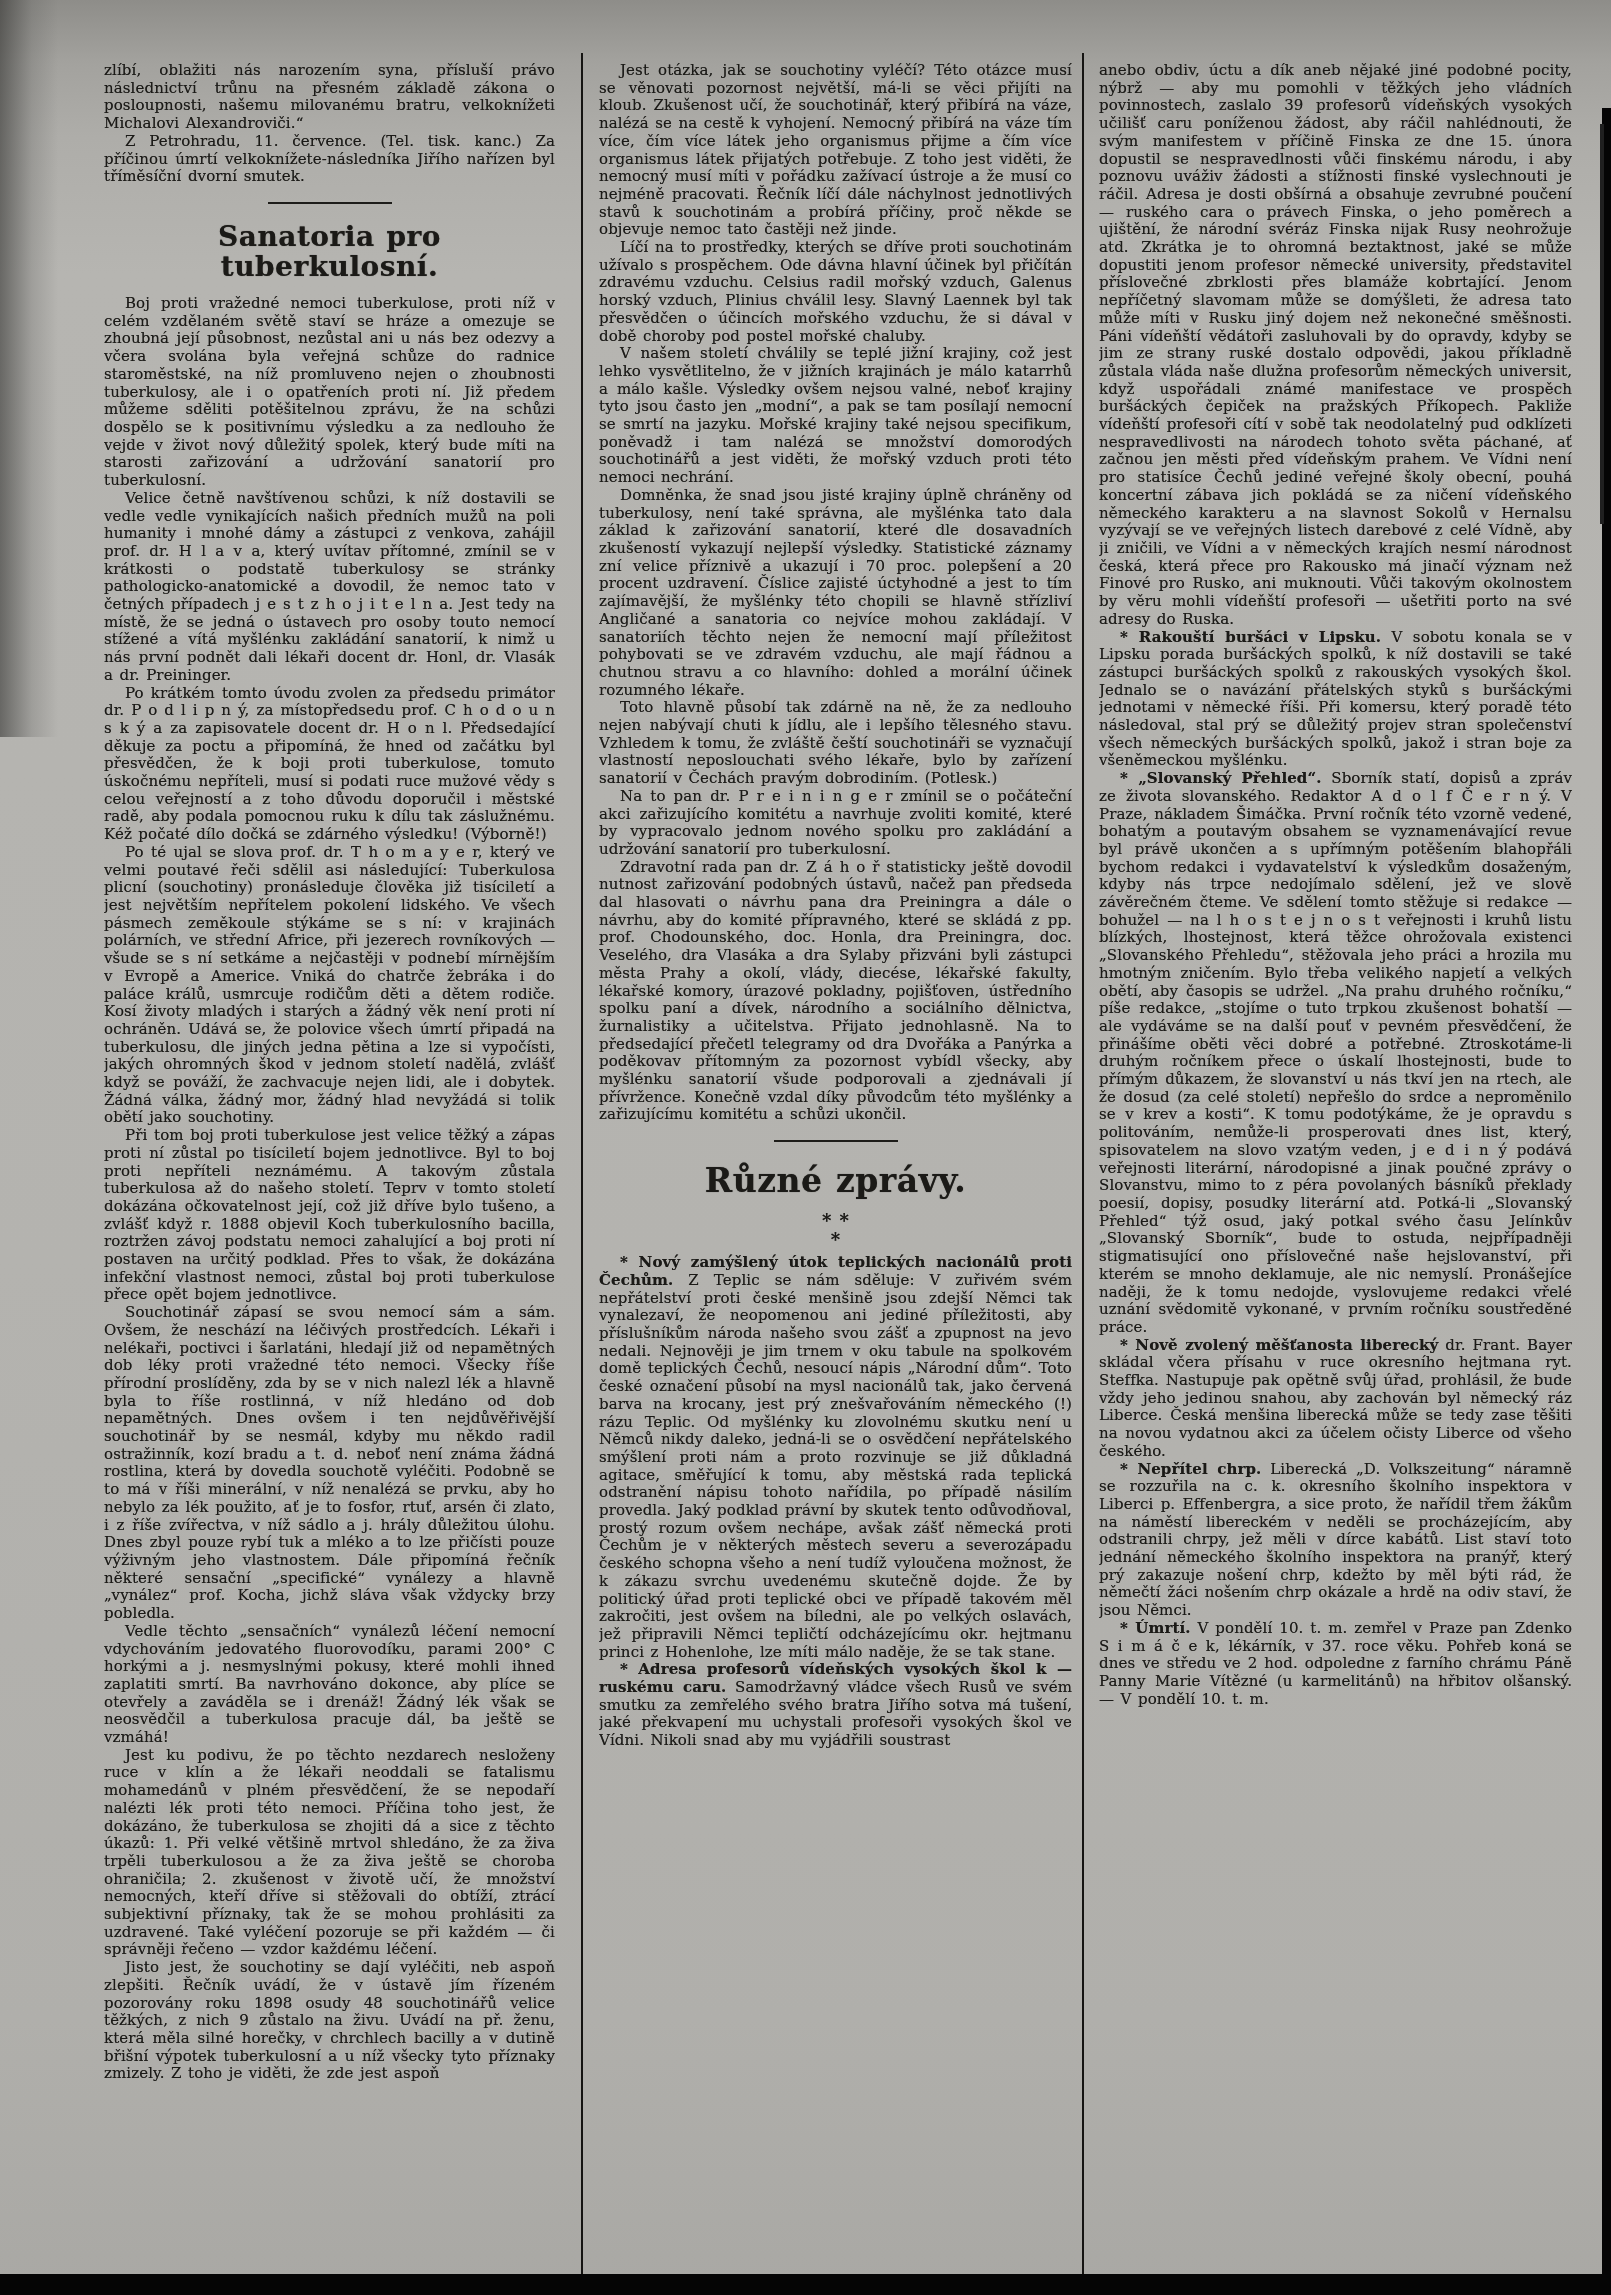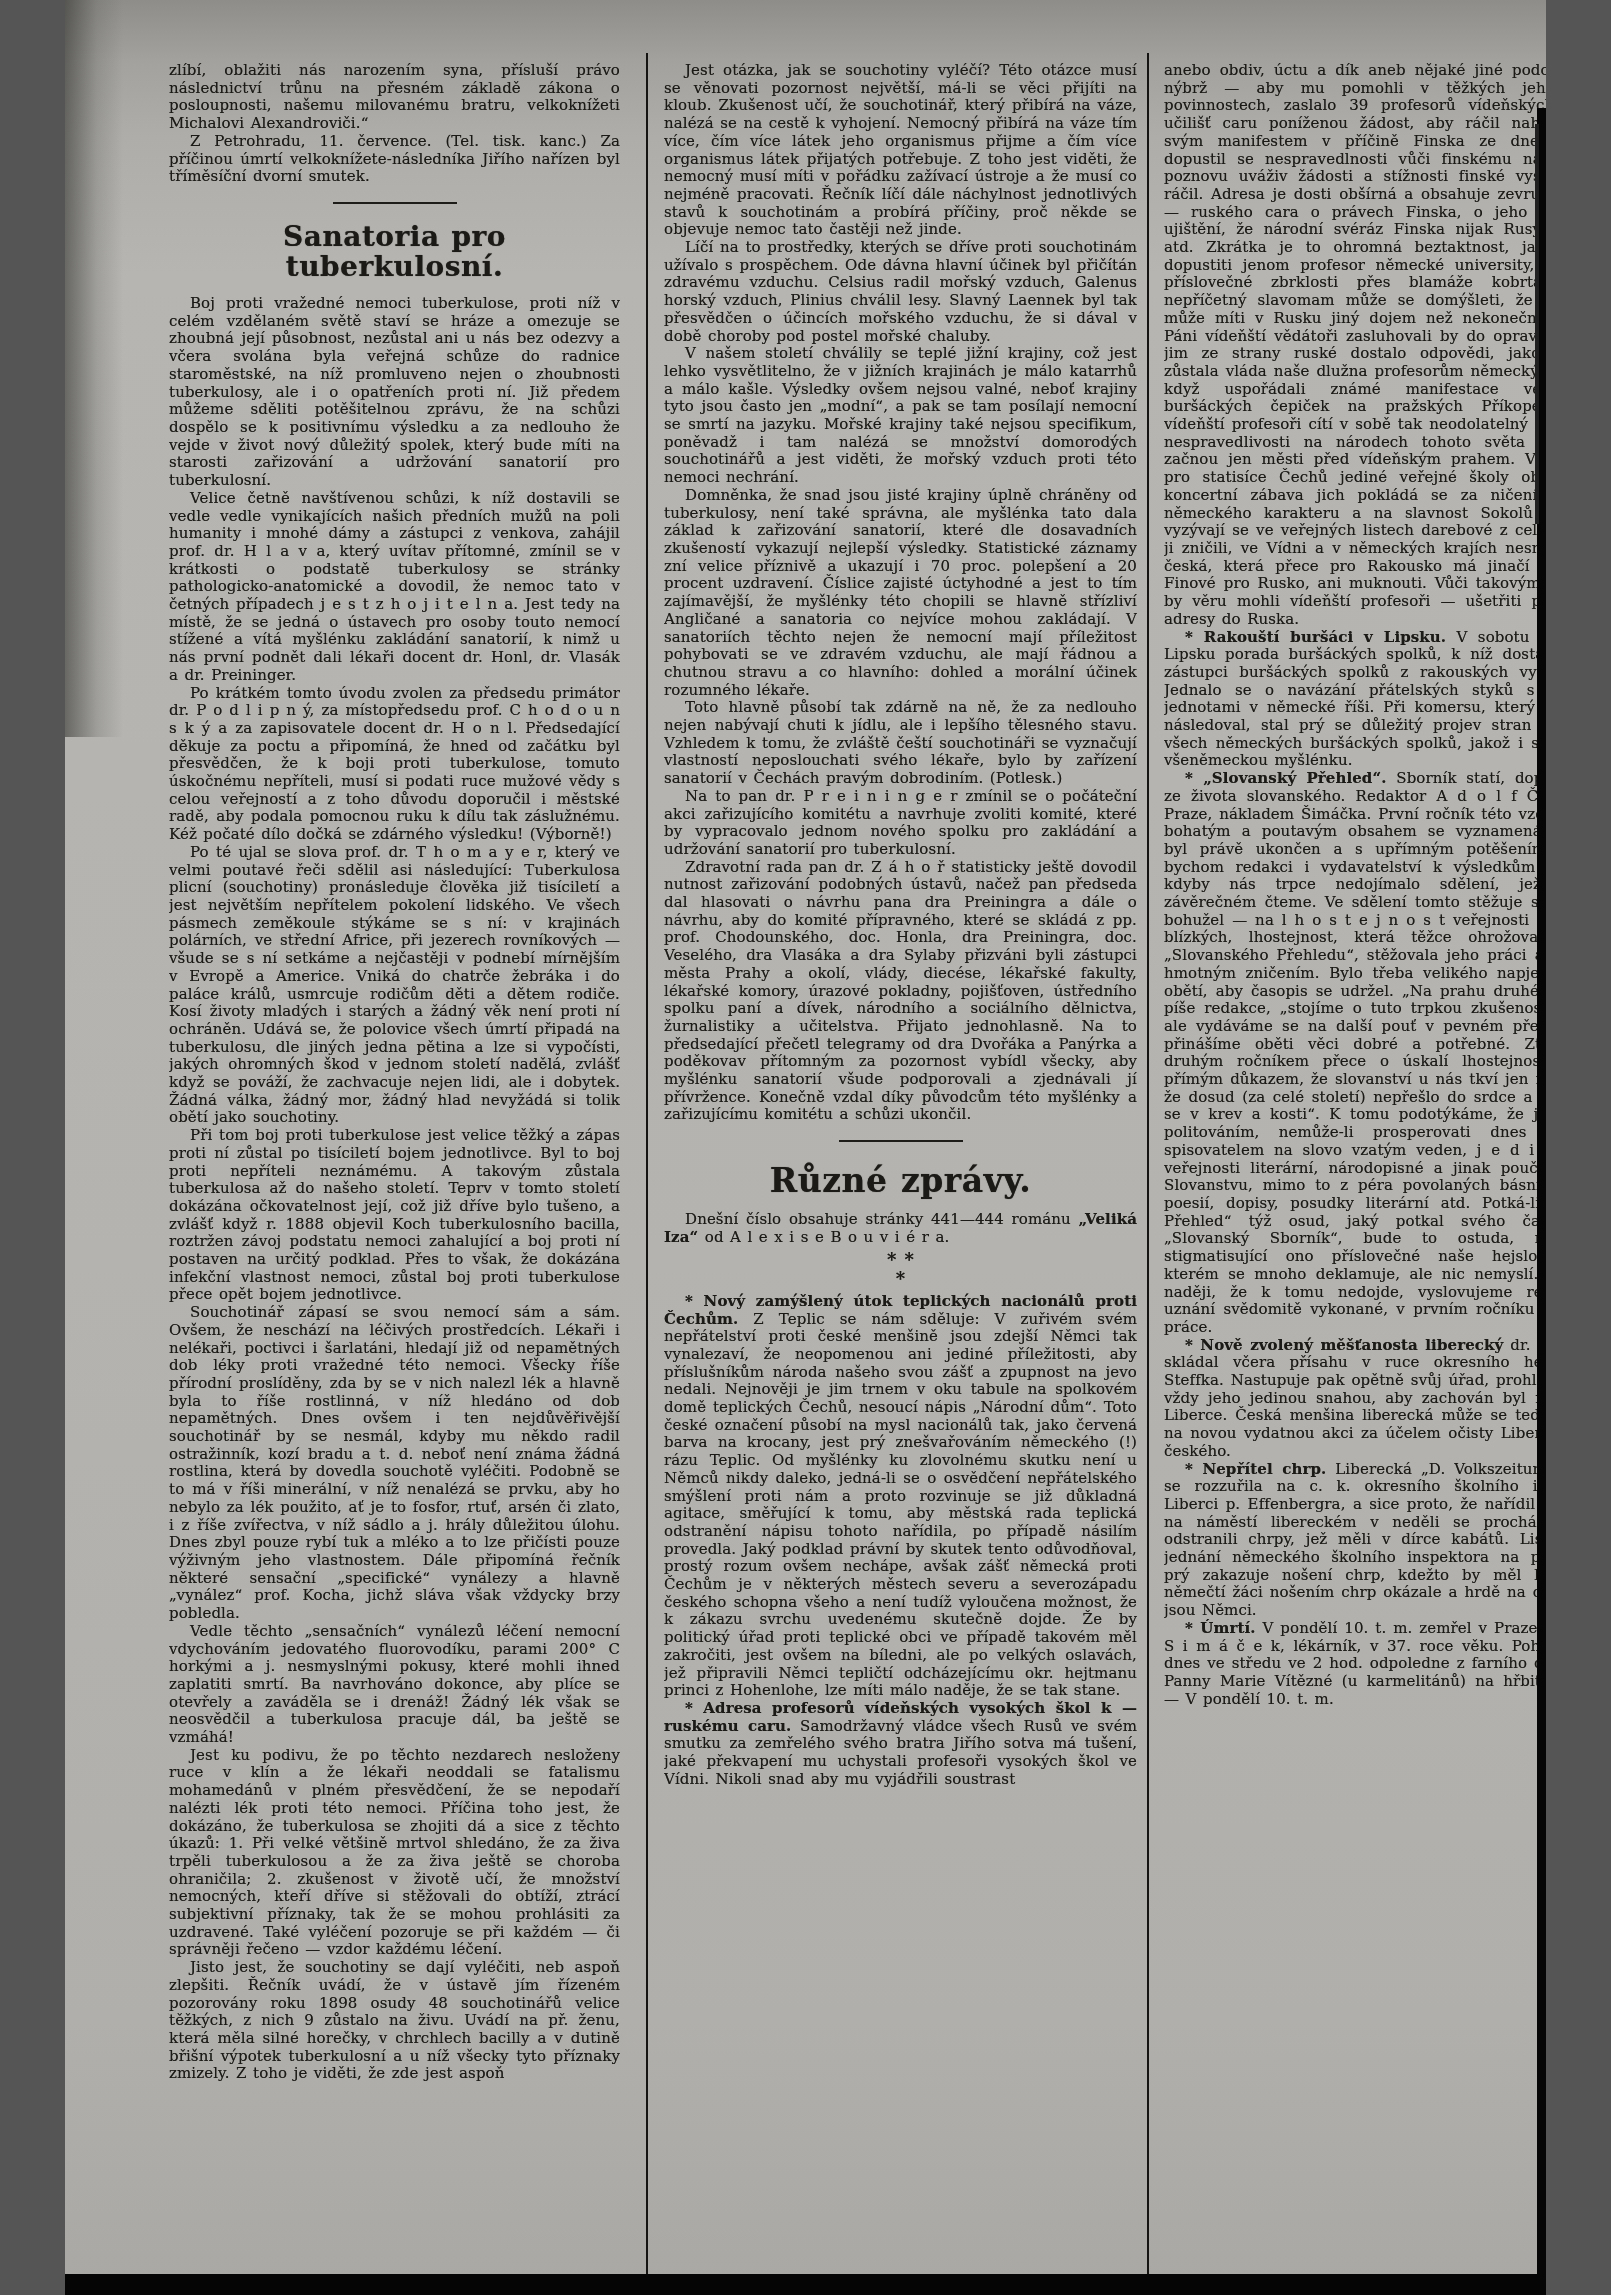--- a/index.html
+++ b/index.html
@@ -1,18 +1,18 @@
 <!DOCTYPE html>
 <html style="font-size:8.4px"><head>
 <meta charset="utf-8">
 <style>
   html,body{margin:0;padding:0;background:#555;}
   .page{
     position:relative;
-    width:1481px;height:2295px;
+    width:1611px;height:2295px;
     margin:0 auto;
     overflow:hidden;
     background:
       linear-gradient(180deg,#8e8d89 0px,#a3a29e 63px,#aeada9 137px,#b6b5b1 274px,#b4b3af 55%,#b0afab 88%,#a9a8a4 100%);
     font-family:"DejaVu Serif","Liberation Serif",serif;
     color:#1b1a17;
   }
   .page::after{ 
     content:"";position:absolute;left:0;top:0;width:58px;height:737px;
     background:linear-gradient(90deg,rgba(40,40,38,.55),rgba(90,90,88,.25) 55%,transparent);
@@ -69,21 +69,20 @@
   <div class="col" id="col-mid">
       <p class="p">Jest otázka, jak se souchotiny vyléčí? Této otázce musí se věnovati pozornost největší, má-li se věci přijíti na kloub. Zkušenost učí, že souchotinář, který přibírá na váze, nalézá se na cestě k vyhojení. Nemocný přibírá na váze tím více, čím více látek jeho organismus přijme a čím více organismus látek přijatých potřebuje. Z toho jest viděti, že nemocný musí míti v pořádku zažívací ústroje a že musí co nejméně pracovati. Řečník líčí dále náchylnost jednotlivých stavů k souchotinám a probírá příčiny, proč někde se objevuje nemoc tato častěji než jinde.</p>
       <p class="p">Líčí na to prostředky, kterých se dříve proti souchotinám užívalo s prospěchem. Ode dávna hlavní účinek byl přičítán zdravému vzduchu. Celsius radil mořský vzduch, Galenus horský vzduch, Plinius chválil lesy. Slavný Laennek byl tak přesvědčen o účincích mořského vzduchu, že si dával v době choroby pod postel mořské chaluby.</p>
       <p class="p">V našem století chválily se teplé jižní krajiny, což jest lehko vysvětlitelno, že v jižních krajinách je málo katarrhů a málo kašle. Výsledky ovšem nejsou valné, neboť krajiny tyto jsou často jen „modní“, a pak se tam posílají nemocní se smrtí na jazyku. Mořské krajiny také nejsou specifikum, poněvadž i tam nalézá se množství domorodých souchotinářů a jest viděti, že mořský vzduch proti této nemoci nechrání.</p>
       <p class="p">Domněnka, že snad jsou jisté krajiny úplně chráněny od tuberkulosy, není také správna, ale myšlénka tato dala základ k zařizování sanatorií, které dle dosavadních zkušeností vykazují nejlepší výsledky. Statistické záznamy zní velice příznivě a ukazují i 70 proc. polepšení a 20 procent uzdravení. Číslice zajisté úctyhodné a jest to tím zajímavější, že myšlénky této chopili se hlavně střízliví Angličané a sanatoria co nejvíce mohou zakládají. V sanatoriích těchto nejen že nemocní mají příležitost pohybovati se ve zdravém vzduchu, ale mají řádnou a chutnou stravu a co hlavního: dohled a morální účinek rozumného lékaře.</p>
       <p class="p">Toto hlavně působí tak zdárně na ně, že za nedlouho nejen nabývají chuti k jídlu, ale i lepšího tělesného stavu. Vzhledem k tomu, že zvláště čeští souchotináři se vyznačují vlastností neposlouchati svého lékaře, bylo by zařízení sanatorií v Čechách pravým dobrodiním. (Potlesk.)</p>
       <p class="p">Na to pan dr. P r e i n i n g e r  zmínil se o počáteční akci zařizujícího komitétu a navrhuje zvoliti komité, které by vypracovalo jednom nového spolku pro zakládání a udržování sanatorií pro tuberkulosní.</p>
       <p class="p">Zdravotní rada pan dr. Z á h o ř  statisticky ještě dovodil nutnost zařizování podobných ústavů, načež pan předseda dal hlasovati o návrhu pana dra Preiningra a dále o návrhu, aby do komité přípravného, které se skládá z pp. prof. Chodounského, doc. Honla, dra Preiningra, doc. Veselého, dra Vlasáka a dra Sylaby přizváni byli zástupci města Prahy a okolí, vlády, diecése, lékařské fakulty, lékařské komory, úrazové pokladny, pojišťoven, ústředního spolku paní a dívek, národního a sociálního dělnictva, žurnalistiky a učitelstva. Přijato jednohlasně. Na to předsedající přečetl telegramy od dra Dvořáka a Panýrka a poděkovav přítomným za pozornost vybídl všecky, aby myšlénku sanatorií všude podporovali a zjednávali jí přívržence. Konečně vzdal díky původcům této myšlénky a zařizujícímu komitétu a schůzi ukončil.</p>
       <div class="sep"></div>
       <div class="headline big">Různé zprávy.</div>
-      <p class="p"><span>Dnešní číslo obsahuje stránky 441—444 románu </span><span class="lead">„Veliká Iza“</span><span> od  A l e x i s e  B o u v i é r a.</span></p>
       <div class="orn">
         <div>*      *</div>
         <div>*</div>
       </div>
       <p class="p"><span class="lead">* Nový zamýšlený útok teplických nacionálů proti Čechům.</span> <span>Z Teplic se nám sděluje: V zuřivém svém nepřátelství proti české menšině jsou zdejší Němci tak vynalezaví, že neopomenou ani jediné příležitosti, aby příslušníkům národa našeho svou zášť a zpupnost na jevo nedali. Nejnověji je jim trnem v oku tabule na spolkovém domě teplických Čechů, nesoucí nápis „Národní dům“. Toto české označení působí na mysl nacionálů tak, jako červená barva na krocany, jest prý znešvařováním německého (!) rázu Teplic. Od myšlénky ku zlovolnému skutku není u Němců nikdy daleko, jedná-li se o osvědčení nepřátelského smýšlení proti nám a proto rozvinuje se již důkladná agitace, směřující k tomu, aby městská rada teplická odstranění nápisu tohoto nařídila, po případě násilím provedla. Jaký podklad právní by skutek tento odůvodňoval, prostý rozum ovšem nechápe, avšak zášť německá proti Čechům je v některých městech severu a severozápadu českého schopna všeho a není tudíž vyloučena možnost, že k zákazu svrchu uvedenému skutečně dojde. Že by politický úřad proti teplické obci ve případě takovém měl zakročiti, jest ovšem na bíledni, ale po velkých oslavách, jež připravili Němci tepličtí odcházejícímu okr. hejtmanu princi z Hohenlohe, lze míti málo naděje, že se tak stane.</span></p>
       <p class="p"><span class="lead">* Adresa profesorů vídeňských vysokých škol k — ruskému caru.</span> <span>Samodržavný vládce všech Rusů ve svém smutku za zemřelého svého bratra Jiřího sotva má tušení, jaké překvapení mu uchystali profesoři vysokých škol ve Vídni. Nikoli snad aby mu vyjádřili soustrast</span></p>
     </div>
   <div class="col" id="col-right">
       <p class="p noindent">anebo obdiv, úctu a dík aneb nějaké jiné podobné pocity, nýbrž — aby mu pomohli v těžkých jeho vládních povinnostech, zaslalo 39 profesorů vídeňských vysokých učilišť caru poníženou žádost, aby ráčil nahlédnouti, že svým manifestem v příčině Finska ze dne 15. února dopustil se nespravedlnosti vůči finskému národu, i aby poznovu uváživ žádosti a stížnosti finské vyslechnouti je ráčil. Adresa je dosti obšírná a obsahuje zevrubné poučení — ruského cara o právech Finska, o jeho poměrech a ujištění, že národní svéráz Finska nijak Rusy neohrožuje atd. Zkrátka je to ohromná beztaktnost, jaké se může dopustiti jenom profesor německé university, představitel příslovečné zbrklosti přes blamáže kobrtající. Jenom nepříčetný slavomam může se domýšleti, že adresa tato může míti v Rusku jiný dojem než nekonečné směšnosti. Páni vídeňští vědátoři zasluhovali by do opravdy, kdyby se jim ze strany ruské dostalo odpovědi, jakou příkladně zůstala vláda naše dlužna profesorům německých universit, když uspořádali známé manifestace ve prospěch buršáckých čepiček na pražských Příkopech. Pakliže vídeňští profesoři cítí v sobě tak neodolatelný pud odklízeti nespravedlivosti na národech tohoto světa páchané, ať začnou jen městi před vídeňským prahem. Ve Vídni není pro statisíce Čechů jediné veřejné školy obecní, pouhá koncertní zábava jich pokládá se za ničení vídeňského německého karakteru a na slavnost Sokolů v Hernalsu vyzývají se ve veřejných listech darebové z celé Vídně, aby ji zničili, ve Vídni a v německých krajích nesmí národnost česká, která přece pro Rakousko má jinačí význam než Finové pro Rusko, ani muknouti. Vůči takovým okolnostem by věru mohli vídeňští profesoři — ušetřiti porto na své adresy do Ruska.</p>
       <p class="p"><span class="lead">* Rakouští buršáci v Lipsku.</span> <span>V sobotu konala se v Lipsku porada buršáckých spolků, k níž dostavili se také zástupci buršáckých spolků z rakouských vysokých škol. Jednalo se o navázání přátelských styků s buršáckými jednotami v německé říši. Při komersu, který poradě této následoval, stal prý se důležitý projev stran společenství všech německých buršáckých spolků, jakož i stran boje za všeněmeckou myšlénku.</span></p>

